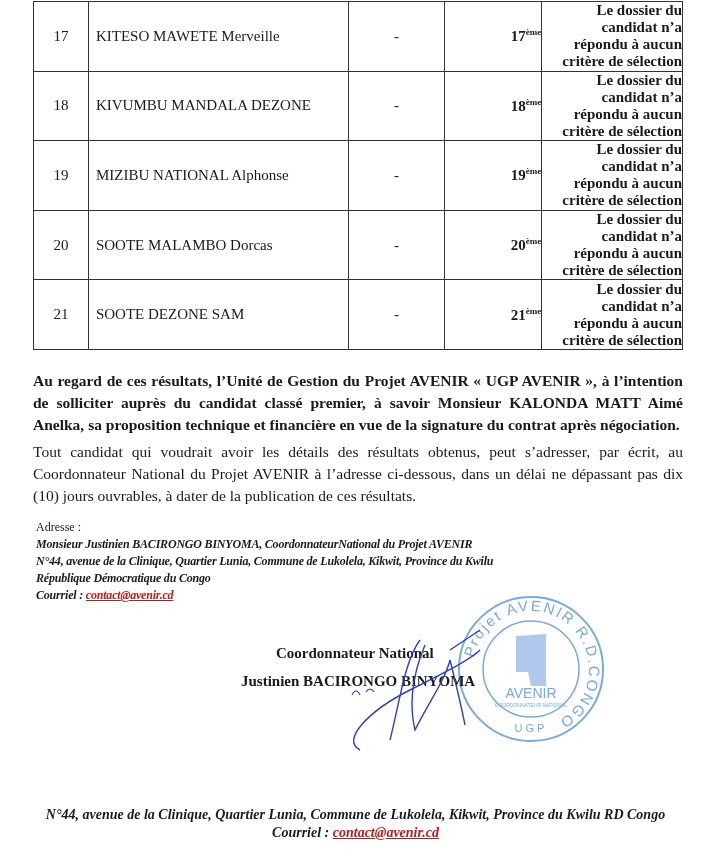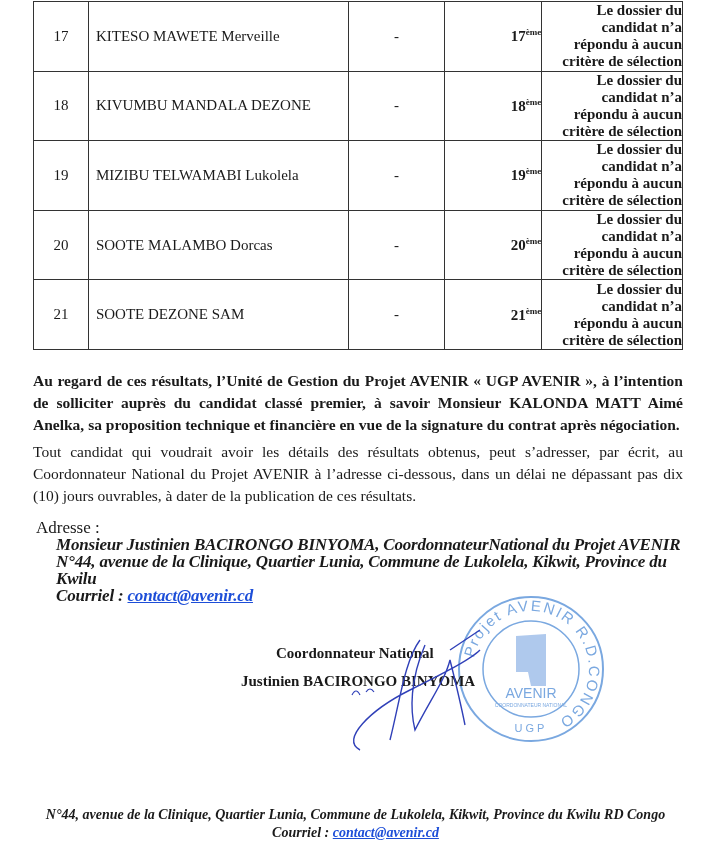--- a/index.html
+++ b/index.html
@@ -10,23 +10,23 @@
   .table tr { height:69.6px; }
   .c-num { width:54px; text-align:center; }
   .c-name { width:252px; padding-left:7px !important;margin-left:12px; }
   .c-dash { width:96px; text-align:center; }
   .c-rank { width:96px; text-align:right; font-weight:bold; }
   .c-rank sup { font-size:9px; vertical-align:6px; }
   .c-obs { width:140px; text-align:right; font-weight:bold; font-family:"Liberation Sans Narrow","Liberation Serif", serif; font-size:14.5px; line-height:17px; }
   .para { position:absolute; left:33px; width:650px; font-size:15.5px; line-height:22px; text-align:justify; }
   #p1 { top:370px;font-weight:bold; }
   #p2 { top:441px; }
-  .addr { position:absolute; left:36px; top:519px; font-size:17px; line-height:17px; }
-  .addr .it { font-style:italic; font-weight:bold; letter-spacing:-0.2px;margin-left:20px; }
-  a.mail { color:#1d4ed8; text-decoration:underline; }
+  .addr { position:absolute; left:36px; top:519px; font-size:12px; line-height:17px; }
+  .addr .it { font-style:italic; font-weight:bold; letter-spacing:-0.2px; }
+  a.mail { color:#b91c1c; text-decoration:underline; }
   .sig-title { position:absolute; font-weight:bold; font-size:15px; }
   #sig1 { left:276px; top:645px; }
   #sig2 { left:241px; top:673px; }
   .stamp { position:absolute; left:456px; top:594px; width:150px; height:150px; }
   .signature { position:absolute; left:330px; top:620px; width:190px; height:140px; }
   .footer { position:absolute; left:0; width:711px; text-align:center; font-style:italic; font-weight:bold; font-size:14px; }
   #f1 { top:807px; }
   #f2 { top:825px; }
 </style>
 </head>
@@ -53,21 +53,21 @@
         <td class="c-rank"><span>18</span><sup>ème</sup></td>
         <td class="c-obs">
           <div>Le dossier du</div>
           <div>candidat n’a</div>
           <div>répondu à aucun</div>
           <div>critère de sélection</div>
         </td>
       </tr>
       <tr>
         <td class="c-num">19</td>
-        <td class="c-name">MIZIBU TELWAMABI Lukolela</td>
+        <td class="c-name">MIZIBU NATIONAL Alphonse</td>
         <td class="c-dash">-</td>
         <td class="c-rank"><span>19</span><sup>ème</sup></td>
         <td class="c-obs">
           <div>Le dossier du</div>
           <div>candidat n’a</div>
           <div>répondu à aucun</div>
           <div>critère de sélection</div>
         </td>
       </tr>
       <tr>
@@ -98,20 +98,21 @@
 </table>
 
 <div class="para" id="p1"><span>Au regard de ces résultats, l’Unité de Gestion du Projet AVENIR « UGP AVENIR », à l’intention de solliciter auprès du candidat classé premier, à savoir </span><b>Monsieur KALONDA MATT Aimé Anelka,</b><span> sa proposition technique et financière en vue de la signature du contrat après négociation.</span></div>
 
 <div class="para" id="p2">Tout candidat qui voudrait avoir les détails des résultats obtenus, peut s’adresser, par écrit, au Coordonnateur National du Projet AVENIR à l’adresse ci-dessous, dans un délai ne dépassant pas dix (10) jours ouvrables, à dater de la publication de ces résultats.</div>
 
 <div class="addr">
   <div>Adresse :</div>
   <div class="it">Monsieur Justinien BACIRONGO BINYOMA, CoordonnateurNational du Projet AVENIR</div>
   <div class="it">N°44, avenue de la Clinique, Quartier Lunia, Commune de Lukolela, Kikwit, Province du Kwilu</div>
+  <div class="it">République Démocratique du Congo</div>
   <div class="it"><span>Courriel : </span><a class="mail">contact@avenir.cd</a></div>
 </div>
 
 <svg class="stamp" viewBox="0 0 150 150">
   <defs>
     <path id="ringpath" d="M 75,75 m -58,0 a 58,58 0 1,1 116,0 a 58,58 0 1,1 -116,0"></path>
   </defs>
   <circle cx="75" cy="75" r="72" fill="none" stroke="#7aa8e0" stroke-width="2"></circle>
   <circle cx="75" cy="75" r="48" fill="none" stroke="#7aa8e0" stroke-width="1.5"></circle>
   <text font-family="Liberation Sans, sans-serif" font-size="15" fill="#7aa8e0" letter-spacing="2">

